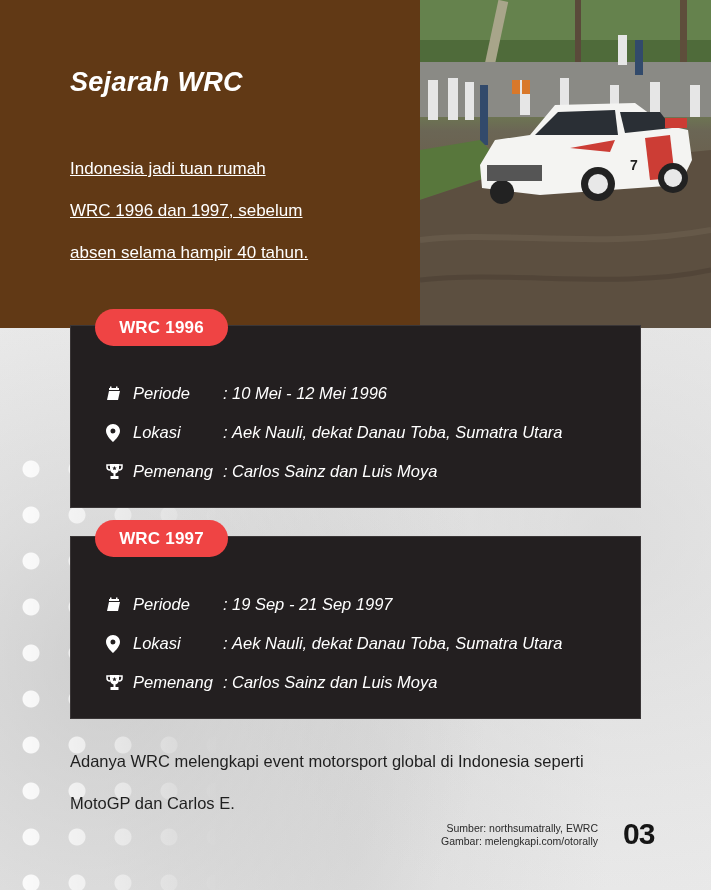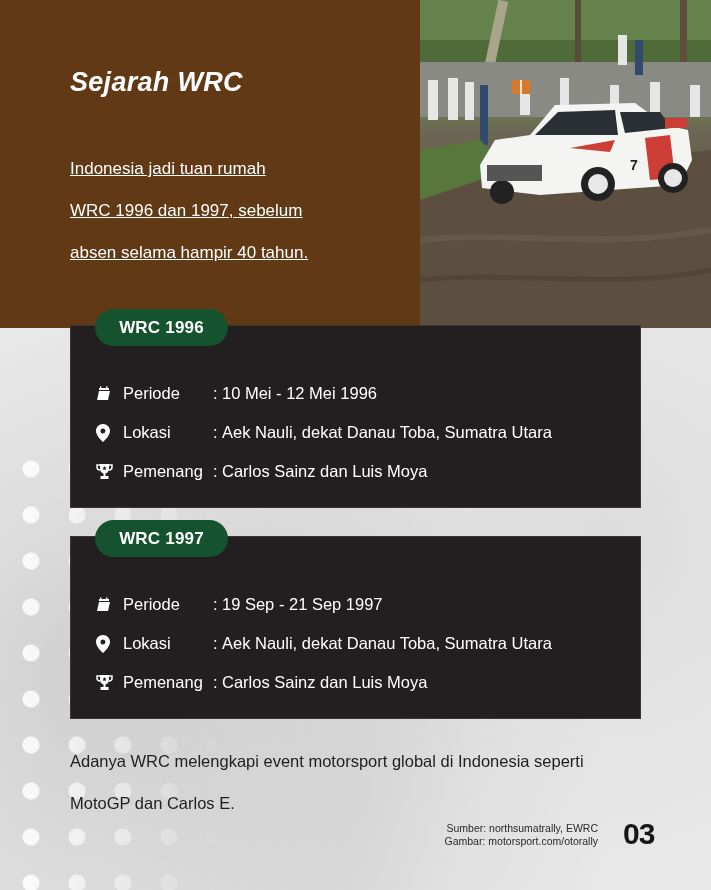--- a/index.html
+++ b/index.html
@@ -52,29 +52,29 @@
     
     .card {
       position: absolute; left: 70px; width: 571px;
       background: #231f20;
       border: 1px solid #3a3637;
     }
     .card-1 { top: 325px; height: 183px; }
     .card-2 { top: 536px; height: 183px; }
     .pill {
       position: absolute; left: 95px; width: 133px; height: 37px;
-      background: #14532d; border-radius: 19px;
+      background: #ef4444; border-radius: 19px;
       color: #ffffff; font-weight: 700; font-size: 17px;
       display: flex; align-items: center; justify-content: center;
       letter-spacing: 0.2px;
       z-index: 3;
     }
     .pill-1 { top: 309px; }
     .pill-2 { top: 520px; }
-    .rows { position: absolute; left: 25px; top: 48px; }
+    .rows { position: absolute; left: 35px; top: 48px; font-style: italic; }
     .row {
       display: flex; align-items: center; height: 39px;
       color: #ffffff; font-size: 16.5px;
     }
     .row .ico { width: 27px; height: 20px; display: flex; align-items: center; }
     .row .lbl { width: 90px; }
     .row .sep { width: 9px; }
     .row .val { white-space: nowrap; }
 
     
@@ -251,15 +251,15 @@
 </div>
 <div class="pill pill-2">WRC 1997</div>
 
 <p class="outro">
   <span>Adanya WRC melengkapi event motorsport global di Indonesia seperti</span>
   <span>MotoGP dan Carlos E.</span>
 </p>
 
 <div class="credits">
   <span>Sumber: northsumatrally, EWRC</span>
-  <span>Gambar: motorsport.com/otorally</span>
+  <span>Gambar: melengkapi.com/otorally</span>
 </div>
 <div class="page-num">03</div>
 
 </body></html>

